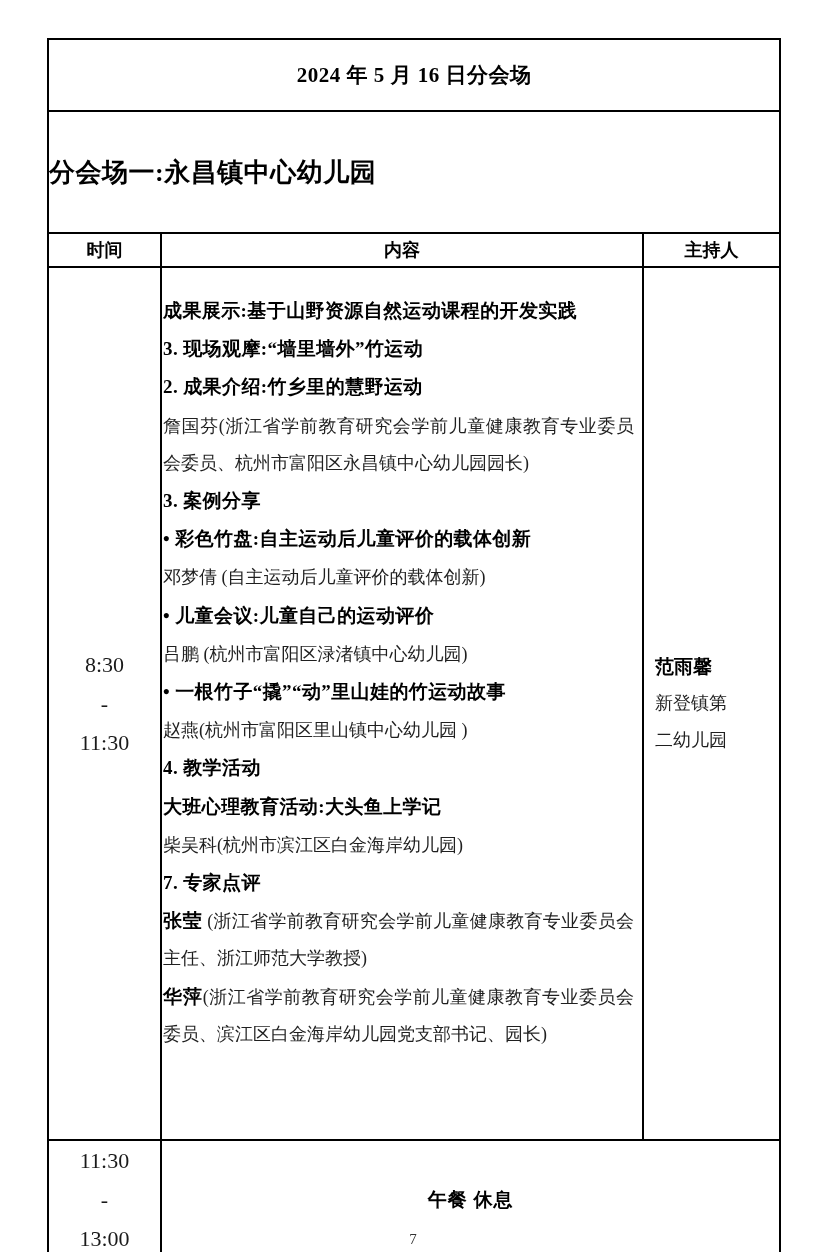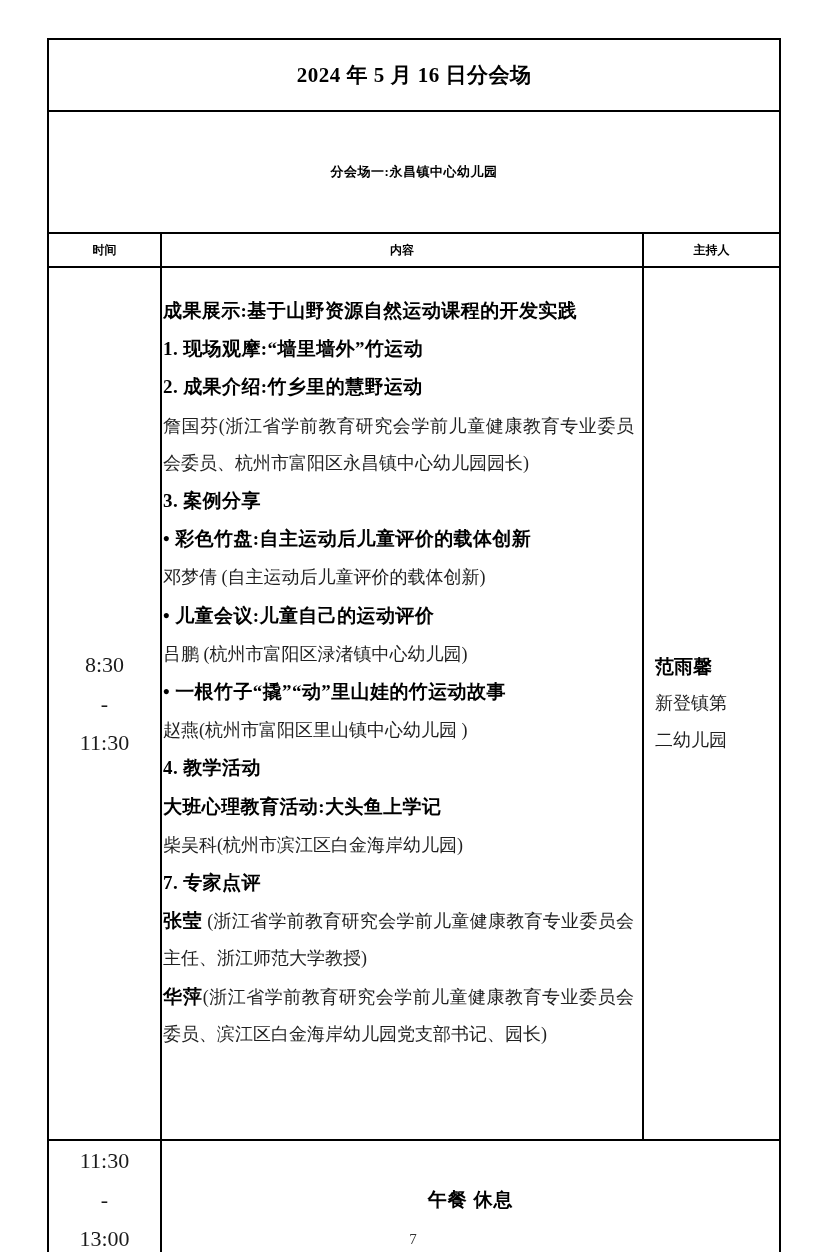--- a/index.html
+++ b/index.html
@@ -18,26 +18,26 @@
   col.c-content { width: 482px; }
   col.c-host { width: 137px; }
 
   td { border: 2px solid #000; padding: 0; }
 
   .title-cell {
     height: 70px; text-align: center; vertical-align: middle;
     font-weight: bold; font-size: 21px; color: #000; letter-spacing: 0.5px;
   }
   .subtitle-cell {
-    height: 120px; text-align: center; vertical-align: middle;
-    font-weight: bold; font-size: 13px; color: #000; letter-spacing: 0.5px;
+    height: 120px; vertical-align: middle;
+    font-weight: bold; font-size: 26px; color: #000; letter-spacing: 0.5px;
   }
   .head-cell {
     height: 32px; text-align: center; vertical-align: middle;
-    font-weight: bold; font-size: 12px; color: #000;
+    font-weight: bold; font-size: 18px; color: #000;
   }
 
   .time-cell {
     text-align: center; vertical-align: middle;
     font-size: 22px; line-height: 39px; white-space: pre-line; color: #1a1a1a;
   }
 
   .content-cell { height: 839px; vertical-align: top; padding: 24px 8px 8px 1px; }
   .lines { width: 100%; }
   .line { margin: 0; line-height: 37.2px; font-size: 18px; text-align: justify; }
@@ -81,21 +81,21 @@
         <td class="head-cell">内容</td>
         <td class="head-cell">主持人</td>
       </tr>
       <tr>
         <td class="time-cell">8:30
 -
 11:30</td>
         <td class="content-cell">
           <div class="lines">
               <p class="line"><span class="b">成果展示:基于山野资源自然运动课程的开发实践</span><span class="r"></span></p>
-              <p class="line"><span class="b">1. 现场观摩:“墙里墙外”竹运动</span><span class="r"></span></p>
+              <p class="line"><span class="b">3. 现场观摩:“墙里墙外”竹运动</span><span class="r"></span></p>
               <p class="line"><span class="b">2. 成果介绍:竹乡里的慧野运动</span><span class="r"></span></p>
               <p class="line"><span class="b"></span><span class="r">詹国芬(浙江省学前教育研究会学前儿童健康教育专业委员会委员、杭州市富阳区永昌镇中心幼儿园园长)</span></p>
               <p class="line"><span class="b">3. 案例分享</span><span class="r"></span></p>
               <p class="line"><span class="b">• 彩色竹盘:自主运动后儿童评价的载体创新</span><span class="r"></span></p>
               <p class="line"><span class="b"></span><span class="r">邓梦倩 (自主运动后儿童评价的载体创新)</span></p>
               <p class="line"><span class="b">• 儿童会议:儿童自己的运动评价</span><span class="r"></span></p>
               <p class="line"><span class="b"></span><span class="r">吕鹏 (杭州市富阳区渌渚镇中心幼儿园)</span></p>
               <p class="line"><span class="b">• 一根竹子“撬”“动”里山娃的竹运动故事</span><span class="r"></span></p>
               <p class="line"><span class="b"></span><span class="r">赵燕(杭州市富阳区里山镇中心幼儿园 )</span></p>
               <p class="line"><span class="b">4. 教学活动</span><span class="r"></span></p>

